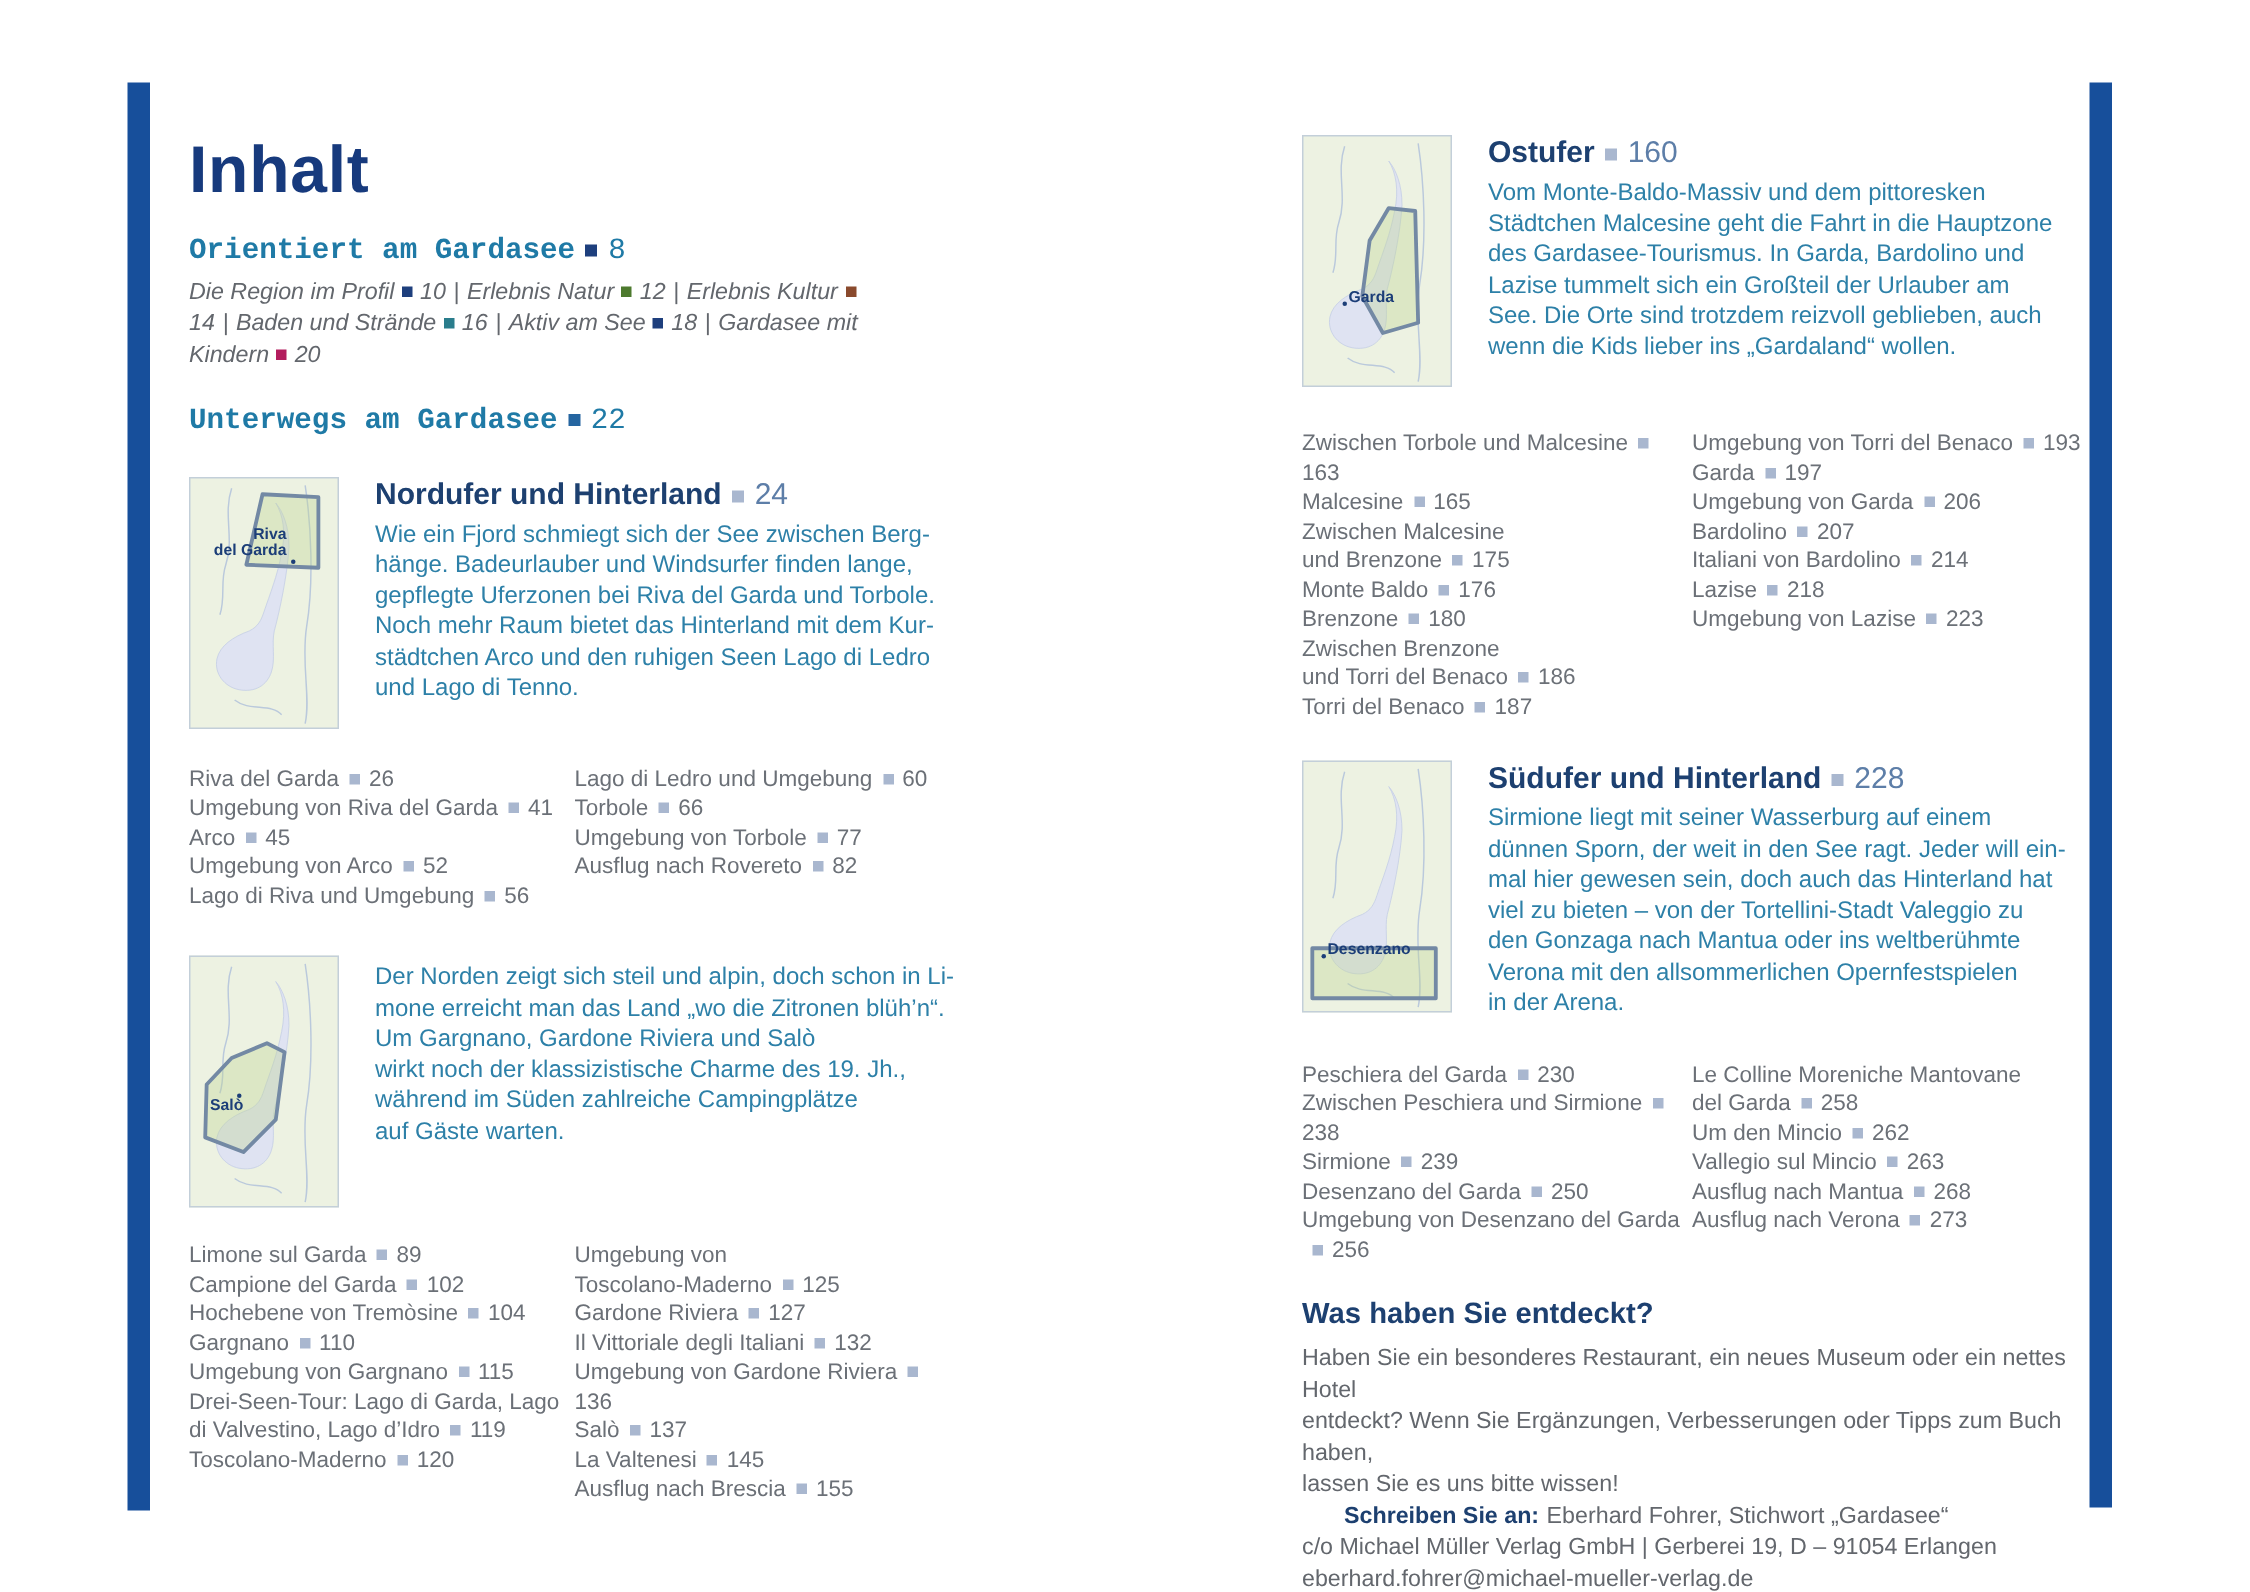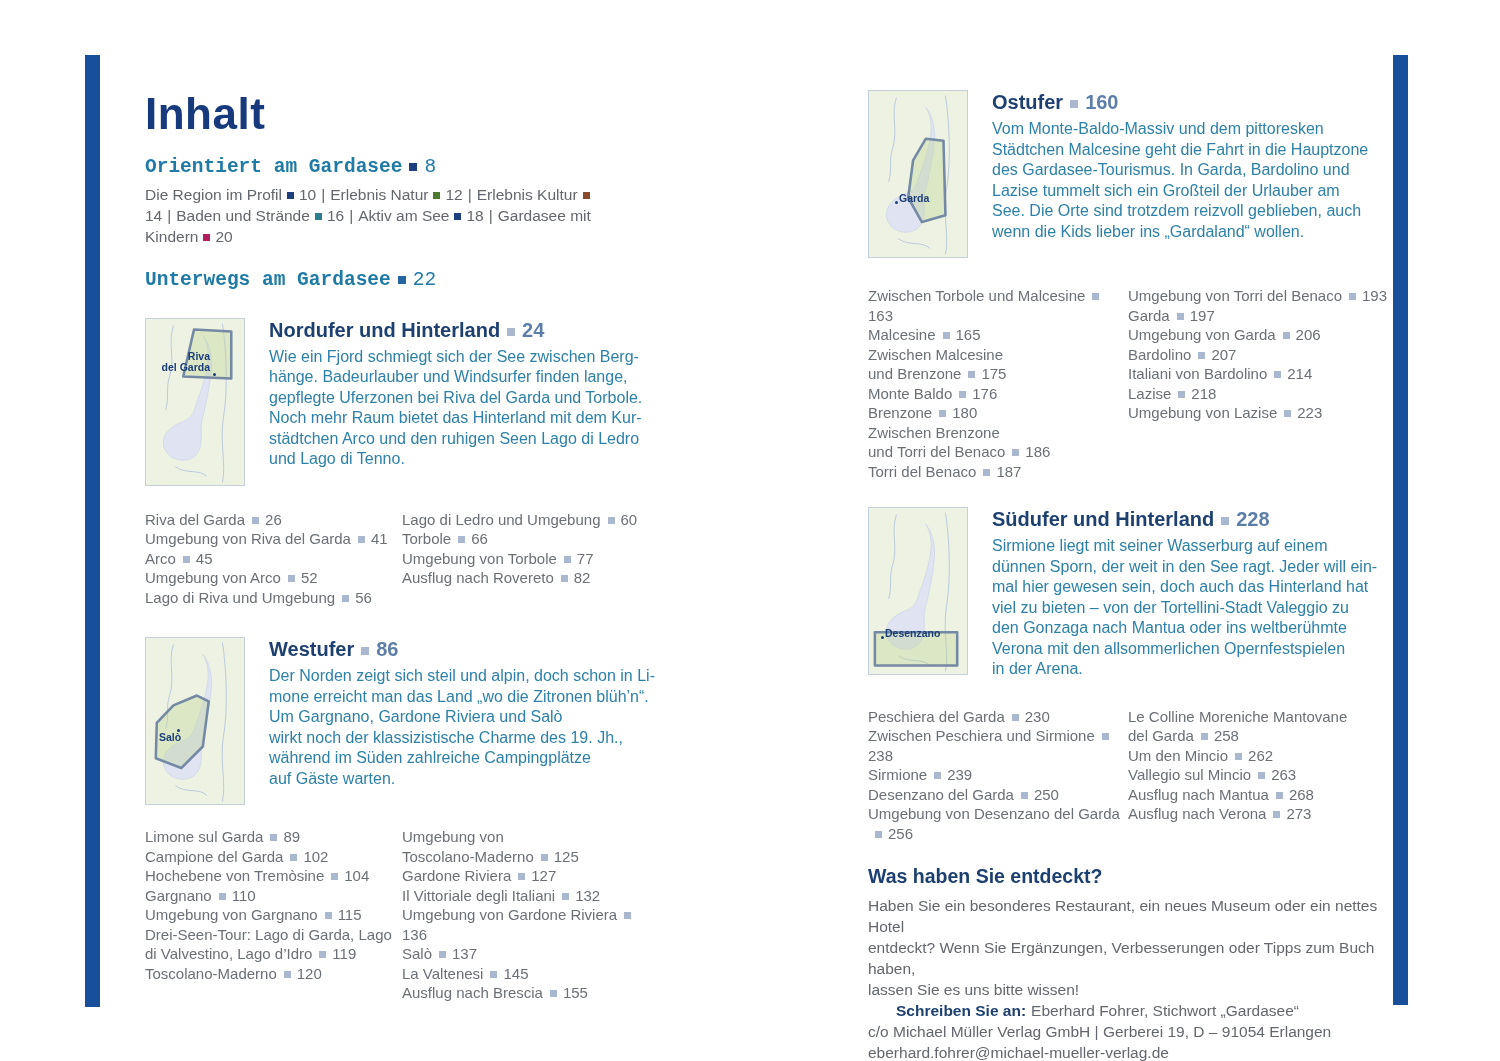--- a/index.html
+++ b/index.html
@@ -13,29 +13,29 @@
   html,body{background:#ffffff;}
   body{
     width:1500px;height:1061px;position:relative;overflow:hidden;
     font-family:"Liberation Sans",sans-serif;
   }
   .edge-bar{position:absolute;top:55px;width:15px;height:952px;background:var(--bar_blue);}
   .edge-bar.left{left:85px;}
   .edge-bar.right{left:1393px;height:950px;}
 
   .col{position:absolute;top:90px;}
-  #left-col{left:145px;width:507px;}
+  #left-col{left:126px;width:507px;}
   #right-col{left:868px;width:517px;}
 
   h1.page-title{font-size:44px;font-weight:700;color:var(--title_navy);line-height:1.08;letter-spacing:.5px;}
 
   .intro-heading{margin-top:17px;font-size:19.5px;font-weight:700;color:var(--teal);line-height:24px;font-family:Liberation Mono, monospace;}
   .intro-heading .hsq{display:inline-block;width:8px;height:8px;margin:0 7px;transform:translateY(-1px);}
   .intro-heading .hpage{font-weight:400;color:var(--teal);}
-  .intro-par{margin-top:5px;width:472px;font-size:15.5px;line-height:21px;color:var(--text_gray);}
+  .intro-par{margin-top:5px;width:472px;font-size:15.5px;line-height:21px;color:var(--text_gray);font-style:italic;}
   .intro-item .sq-s{display:inline-block;width:7px;height:7px;margin:0 5px;transform:translateY(-1px);}
   .intro-item .sep{margin:0 5px;color:var(--text_gray);}
   .intro-item:last-child .sep{display:none;}
   .intro-heading.second{margin-top:21px;}
 
   .chapter{display:flex;gap:24px;align-items:flex-start;}
   .chapter.first-left{margin-top:26px;}
   .chapter.second-left{margin-top:30px;}
   .chapter.second-right{margin-top:26px;}
 
@@ -54,21 +54,21 @@
   .m-west .dot{left:31px;top:91px;}
   .m-ost .town{left:30px;top:102px;}
   .m-ost .dot{left:26px;top:110px;}
   .m-sued .town{left:16px;top:120px;}
   .m-sued .dot{left:12px;top:128px;}
 
   .chap-text{flex:1;min-width:0;}
   .chap-heading{font-size:20px;font-weight:700;color:var(--heading_navy);line-height:24px;}
   .chap-heading .hsq{display:inline-block;width:8px;height:8px;background:var(--square_light);
                      margin:0 7px;transform:translateY(-1px);}
-  .chap-heading .hpage{font-weight:700;color:var(--page_slate);text-align:right;}
+  .chap-heading .hpage{font-weight:400;color:var(--page_slate);text-align:right;}
   .chap-desc{margin-top:5px;font-size:16px;line-height:20.5px;color:var(--desc_teal);white-space:pre;}
 
   .toc{display:flex;margin-top:25px;}
   #left-col .toc .toc-col{width:257px;flex:0 0 257px;}
   #right-col .toc .toc-col{width:260px;flex:0 0 260px;}
   .toc-item{font-size:15px;line-height:19.5px;color:var(--list_gray);}
   .toc-item .lab{white-space:pre-line;}
   .toc-item .sq{display:inline-block;width:7px;height:7px;background:var(--square_light);
                 margin:0 6px 0 7px;transform:translateY(-1px);}
   .toc.nord{margin-top:24px;}
@@ -145,21 +145,20 @@
         <path class="river" d="M78,4 C82,30 84,70 79,100 C75,125 82,148 78,166"></path>
         <path class="river" d="M28,6 C22,24 30,40 24,58 C20,70 24,80 20,92"></path>
         <path class="river" d="M30,150 C40,158 55,152 62,160"></path>
         <path class="lake" d="M58,16 C63,24 65,36 62,50 C59,66 54,78 50,90 C48,96 46,100 40,103 C29,107 20,113 18,122 C16,132 23,141 33,143 C44,145 52,140 55,131 C58,122 55,112 57,103 C61,88 66,64 67,46 C67,32 63,22 58,16 Z"></path>
         <polygon class="hl" points="28,68 52,58 64,64 58,110 36,132 10,122 11,86"></polygon>
       </svg>
       <span class="town">Salò</span>
       <i class="dot"></i>
     </div>
     <div class="chap-text">
-      <div class="chap-heading"><span>Westufer</span><span class="hsq"></span><span class="hpage">86</span></div>
       <div class="chap-desc">Der Norden zeigt sich steil und alpin, doch schon in Li-
 mone erreicht man das Land „wo die Zitronen blüh’n“.
 Um Gargnano, Gardone Riviera und Salò
 wirkt noch der klassizistische Charme des 19. Jh.,
 während im Süden zahlreiche Campingplätze
 auf Gäste warten.</div>
     </div>
   </div>
 
   <div class="toc west">

